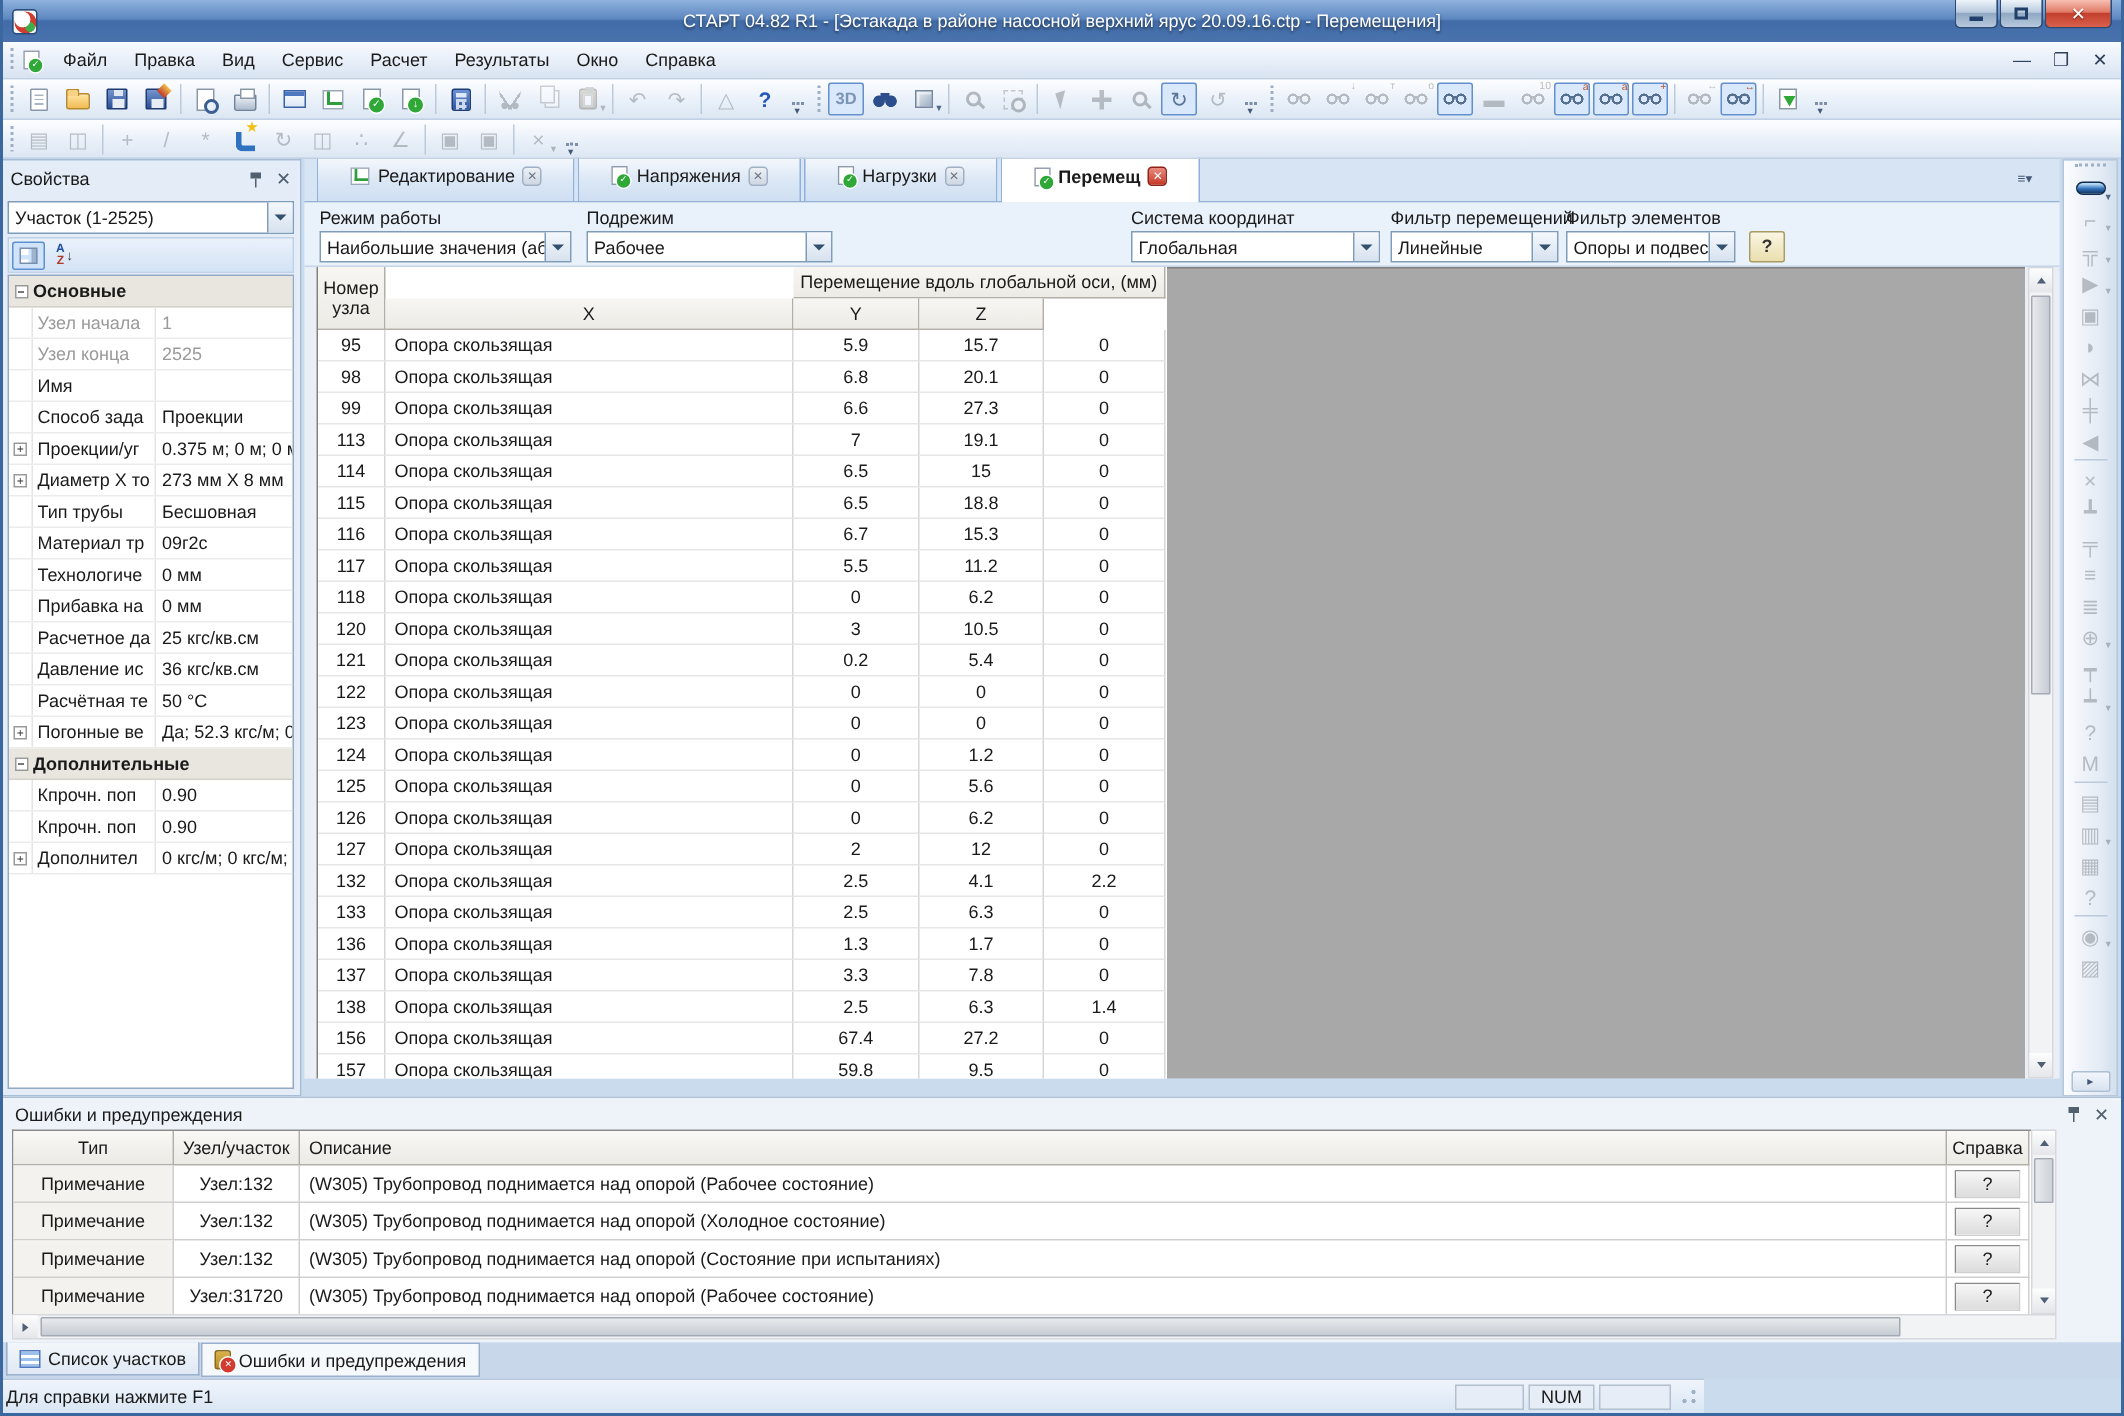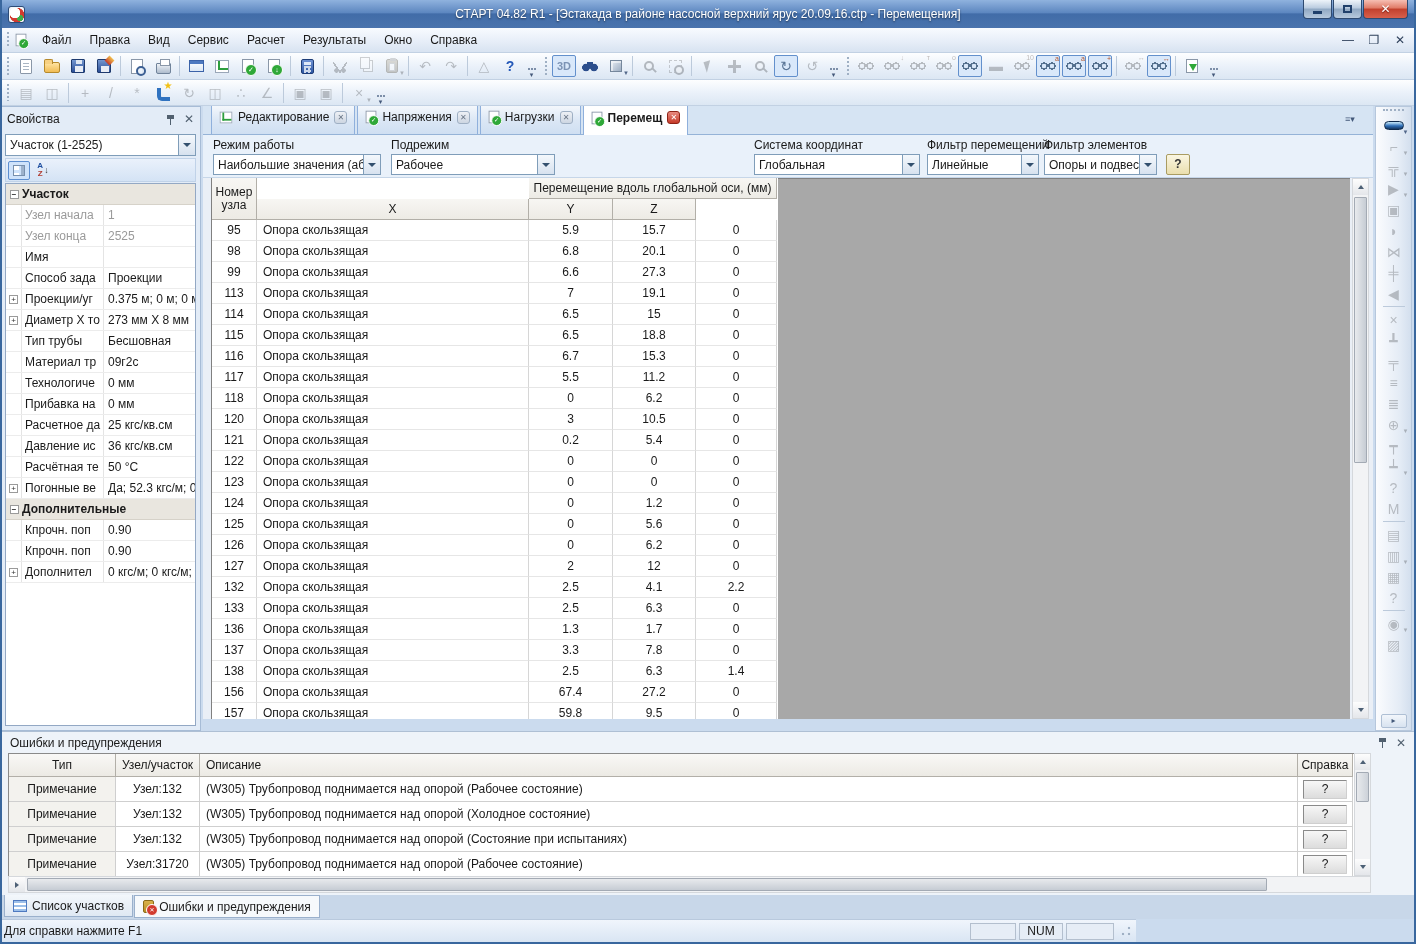--- a/index.html
+++ b/index.html
@@ -150,21 +150,21 @@
   .pg-lab{width:82px;flex:none;padding-left:3px;border-right:1px solid #e4e4e4;overflow:hidden;}
   .pg-val{flex:1;padding-left:4px;overflow:hidden;}
   .pg-row.dis .pg-lab,.pg-row.dis .pg-val{color:#9a9a9a;}
   .pg-cat{display:flex;height:21px;line-height:20px;background:#e9e6df;border-bottom:1px solid #d6d2c9;font-weight:bold;}
   .pg-cat .pg-gut{border-right:none;}
   .pg-box{width:9px;height:9px;border:1px solid #9a9a9a;background:#fff;font-size:8px;line-height:7px;text-align:center;color:#333;}
 
   
   .main{position:absolute;left:203px;top:0;width:1170px;height:613px;background:#d6e4f3;}
   .tabstrip{position:absolute;left:0;top:5px;right:0;height:24px;padding-left:8px;display:flex;align-items:flex-end;border-bottom:1px solid #95b3d7;}
-  .rtab{height:35px;display:inline-flex;align-items:center;gap:5px;padding:0 7px;margin-right:2px;
+  .rtab{height:35px;display:inline-flex;align-items:center;gap:5px;padding:0 21px;margin-right:2px;
      border:1px solid #8fb0dc;border-bottom:none;border-radius:3px 3px 0 0;
      background:linear-gradient(#fefeff,#dbe7f5 60%,#cfdff2);}
   .rtab.active{background:#fff;font-weight:bold;position:relative;z-index:2;margin-bottom:-1px;padding-bottom:1px;}
   .tab-x{width:13px;height:13px;border-radius:3px;background:linear-gradient(#eef1f5,#cdd6e2);border:1px solid #9fb0c4;color:#6a7686;font-size:8px;line-height:11px;text-align:center;}
   .tab-x.red{background:linear-gradient(#e98b80,#c63a28);border-color:#8f2317;color:#fff;}
   .tico{transform:scale(.9);}
   .tab-ovf{position:absolute;right:14px;top:8px;width:14px;color:#44597a;font-size:9px;}
   .filterbar{position:absolute;left:0;top:29px;right:0;height:43px;background:#e9f1fa;border-bottom:1px solid #c6d6e8;}
   .filter{position:absolute;top:3px;}
   .filter .flab{height:16px;white-space:nowrap;}
@@ -527,21 +527,21 @@
               <span class="z">Z</span>
             </span>
           <span class="az-ar">↓</span>
         </span>
       </div>
       <div class="p-grid" id="prop-grid">
           <div class="pg-cat">
             <span class="pg-gut">
               <span class="pg-box">−</span>
             </span>
-            <b>Участок</b>
+            <b>Основные</b>
           </div>
           <div class="pg-row dis">
             <span class="pg-gut"></span>
             <span class="pg-lab">Узел начала</span>
             <span class="pg-val">1</span>
           </div>
           <div class="pg-row dis">
             <span class="pg-gut"></span>
             <span class="pg-lab">Узел конца</span>
             <span class="pg-val">2525</span>

